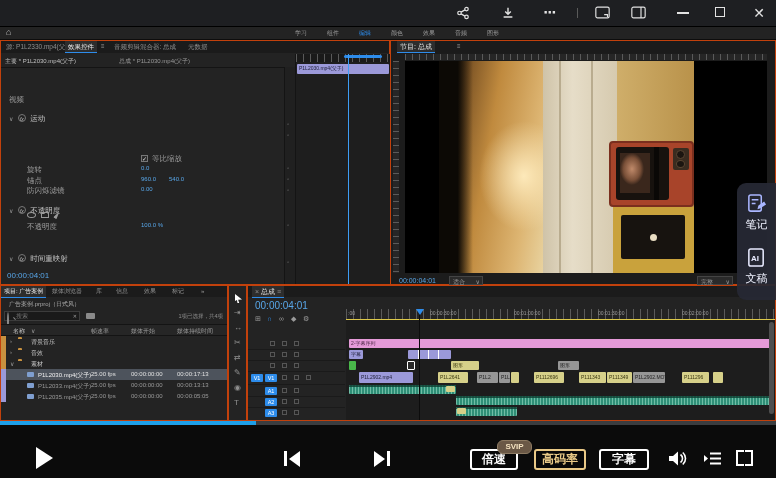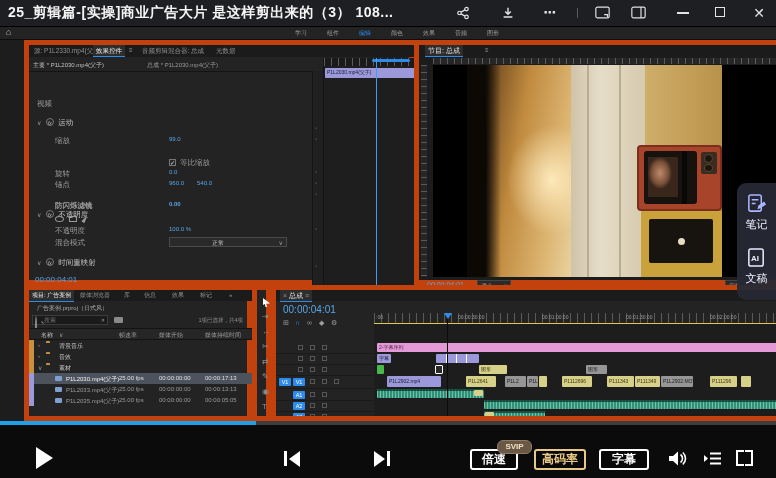--- a/index.html
+++ b/index.html
@@ -22,21 +22,21 @@
   .skipbar{width:3px;height:15px;background:#fff;top:451px;}
   .tri-l{width:0;height:0;border-right:11px solid #fff;border-top:8px solid transparent;border-bottom:8px solid transparent;top:451px;}
   .tri-r{width:0;height:0;border-left:11px solid #fff;border-top:8px solid transparent;border-bottom:8px solid transparent;top:451px;}
   .pill-btn{top:449px;height:17px;line-height:17px;border:2px solid #fff;border-radius:3px;color:#fff;
             font-size:12px;font-weight:bold;text-align:center;cursor:pointer;background:rgba(0,0,0,.2);}
   .pill-gold{border-color:#e9c987;color:#e9c987;}
   .svip{left:497px;top:440px;width:33px;height:12px;line-height:12px;border-radius:6px;background:#6a5846;
         border:1px solid #8d7a62;color:#f5e3c0;font-size:8px;font-weight:bold;text-align:center;z-index:5;}
   .corner{width:6px;height:6px;position:absolute;}
   
-  .panel{background:#232323;box-sizing:border-box;border:5px solid #c2410c;margin-left:24px;}
+  .panel{background:#232323;box-sizing:border-box;border:1px solid #c2410c;}
   .tabrow{background:#1b1b1b;}
   .tab{font-size:6.5px;color:#8f8f8f;height:11px;line-height:11px;padding:0 3px;cursor:pointer;white-space:nowrap;}
   .tab.on{color:#eaeaea;background:#2d2d2d;border-bottom:1px solid #2d8ceb;}
   .mini{font-size:6px;color:#9a9a9a;white-space:nowrap;}
   .val{color:#58a6e8;}
   .ticks{background:repeating-linear-gradient(90deg,#5a5a5a 0 1px,transparent 1px 7px);}
   .chip{background:#2d8ceb;color:#fff;font-size:5.5px;line-height:8px;height:8px;border-radius:1px;text-align:center;cursor:pointer;}
   .dimbox{width:5px;height:5px;border:1px solid #565656;box-sizing:border-box;}
   .clip{position:absolute;border-radius:1px;font-size:5px;line-height:9px;color:#20203a;overflow:hidden;white-space:nowrap;padding-left:2px;cursor:pointer;box-sizing:border-box;}
   .lav{background:#9b99d9;}.yel{background:#d6d089;color:#3d3a12;}.gry{background:#969696;color:#1e1e1e;}
@@ -86,63 +86,52 @@
       </div>
 
       <div class="abs ecl" style="left:8px;top:54px;">视频</div>
 
       <div class="abs" style="left:8px;top:66px;width:270px;height:10px;">
         <span class="mini">∨</span>
         <span class="fxdot">fx</span>
         <span class="ecl" style="color:#c0c0c0;">运动</span>
       </div>
 
-      <div class="abs" style="left:0;top:91px;width:283px;height:10px;">
-        <span class="abs ecl" style="left:26px;">缩放</span>
-        <span class="abs mini val" style="left:140px;">99.0</span>
-      </div>
       <div class="abs" style="left:0;top:124px;width:283px;height:10px;">
         <span class="abs ecl" style="left:26px;">旋转</span>
         <span class="abs mini val" style="left:140px;">0.0</span>
       </div>
       <div class="abs" style="left:0;top:113px;width:283px;height:10px;">
         <span class="abs" style="left:140px;top:1px;width:7px;height:7px;border:1px solid #777;background:#2a2a2a;box-sizing:border-box;font-size:6px;line-height:6px;color:#ddd;text-align:center;">✓</span>
         <span class="abs ecl" style="left:151px;">等比缩放</span>
       </div>
       <div class="abs" style="left:0;top:135px;width:283px;height:10px;">
         <span class="abs ecl" style="left:26px;">锚点</span>
         <span class="abs mini val" style="left:140px;">960.0</span>
         <span class="abs mini val" style="left:168px;">540.0</span>
       </div>
-      <div class="abs" style="left:0;top:156px;width:283px;height:10px;font-weight:bold;">
+      <div class="abs" style="left:0;top:145px;width:283px;height:10px;">
         <span class="abs ecl" style="left:26px;">防闪烁滤镜</span>
         <span class="abs mini val" style="left:140px;">0.00</span>
       </div>
 
       <div class="abs" style="left:8px;top:158px;width:270px;height:10px;">
         <span class="mini">∨</span>
         <span class="fxdot">fx</span>
         <span class="ecl" style="color:#c0c0c0;">不透明度</span>
       </div>
 
       <div class="abs" style="left:26px;top:170px;width:60px;height:9px;">
         <span class="abs" style="left:0;top:1px;width:9px;height:6px;border:1px solid #9a9a9a;border-radius:50%;box-sizing:border-box;"></span>
         <span class="abs" style="left:14px;top:1px;width:8px;height:6px;border:1px solid #9a9a9a;box-sizing:border-box;"></span>
         <span class="abs" style="left:28px;top:0;width:4px;height:8px;background:#9a9a9a;clip-path:polygon(50% 0,100% 100%,0 100%);transform:rotate(35deg);"></span>
       </div>
       <div class="abs" style="left:0;top:181px;width:283px;height:10px;">
         <span class="abs ecl" style="left:26px;">不透明度</span>
         <span class="abs mini val" style="left:140px;">100.0 %</span>
-      </div>
-      <div class="abs" style="left:0;top:192px;width:283px;height:11px;">
-        <span class="abs ecl" style="left:26px;top:1px;">混合模式</span>
-        <div class="abs" style="left:140px;top:0;width:118px;height:10px;background:#2a2a2a;border:1px solid #4a4a4a;box-sizing:border-box;">
-          <span class="abs mini" style="left:42px;top:1px;color:#cfcfcf;">正常</span>
-          <span class="abs mini" style="right:3px;top:1px;">∨</span>
-        </div>
       </div>
       <div class="abs" style="left:8px;top:206px;width:270px;height:10px;">
         <span class="mini">∨</span>
         <span class="fxdot">fx</span>
         <span class="ecl" style="color:#c0c0c0;">时间重映射</span>
       </div>
 
       <span class="abs" style="left:6px;top:230px;font-size:8px;color:#58a6e8;">00:00:04:01</span>
 
       <div class="abs" style="left:283px;top:26px;width:10px;height:217px;border-left:1px solid #141414;background:#202020;">
@@ -445,21 +434,20 @@
 
       <div class="abs" style="left:171px;top:23px;width:1px;height:113px;background:#0c0c0c;">
         <div class="abs" style="left:-3px;top:0;width:0;height:0;border-top:6px solid #2d8ceb;border-left:4px solid transparent;border-right:4px solid transparent;"></div>
       </div>
 
       <div class="abs" style="left:521px;top:36px;width:5px;height:92px;background:#4e4e4e;border-radius:3px;"></div>
     </div>
   </div>
 
   <div class="abs titlebar">
-    <span class="abs title">25_剪辑篇-[实操]商业广告大片 是这样剪出来的（3）  108...</span>
     <span class="abs winicon" style="left:455px;">
       <svg width="14" height="14" viewBox="0 0 16 16" fill="none" stroke="#e2e2e2" stroke-width="1.4">
         <circle cx="12" cy="3.5" r="2"></circle>
           <circle cx="4" cy="8" r="2"></circle>
           <circle cx="12" cy="12.5" r="2"></circle>
         <path d="M5.8 7l4.4-2.6M5.8 9l4.4 2.6"></path>
       </svg>
     </span>
     <span class="abs winicon" style="left:500px;">
       <svg width="14" height="14" viewBox="0 0 16 16" fill="none" stroke="#e2e2e2" stroke-width="1.6">

